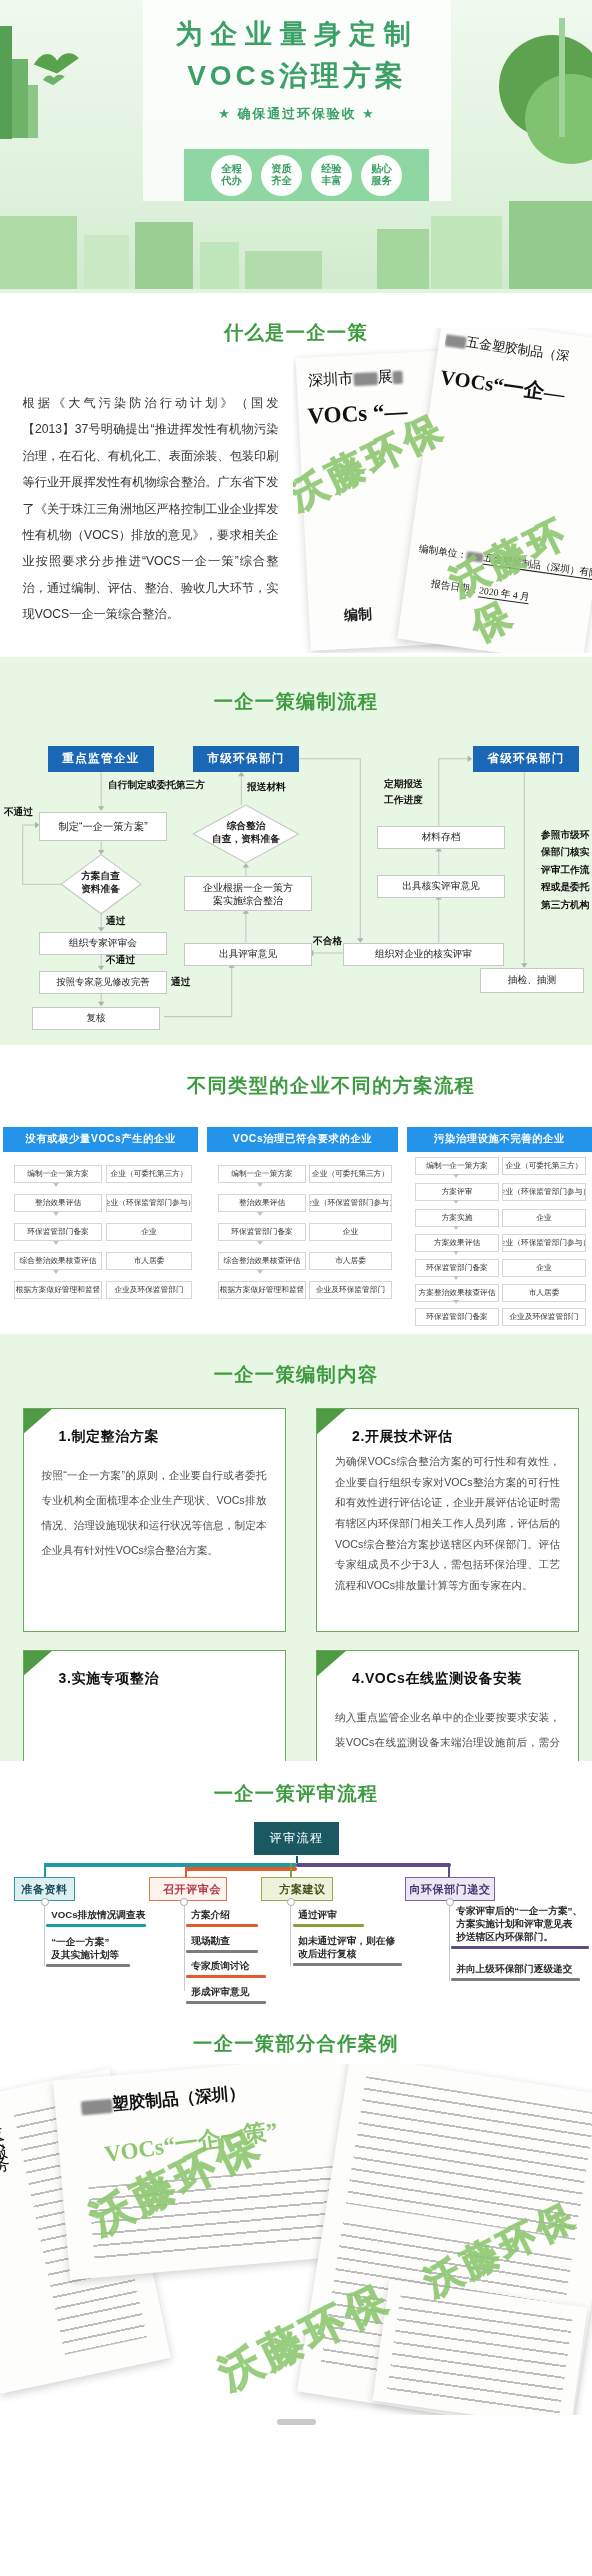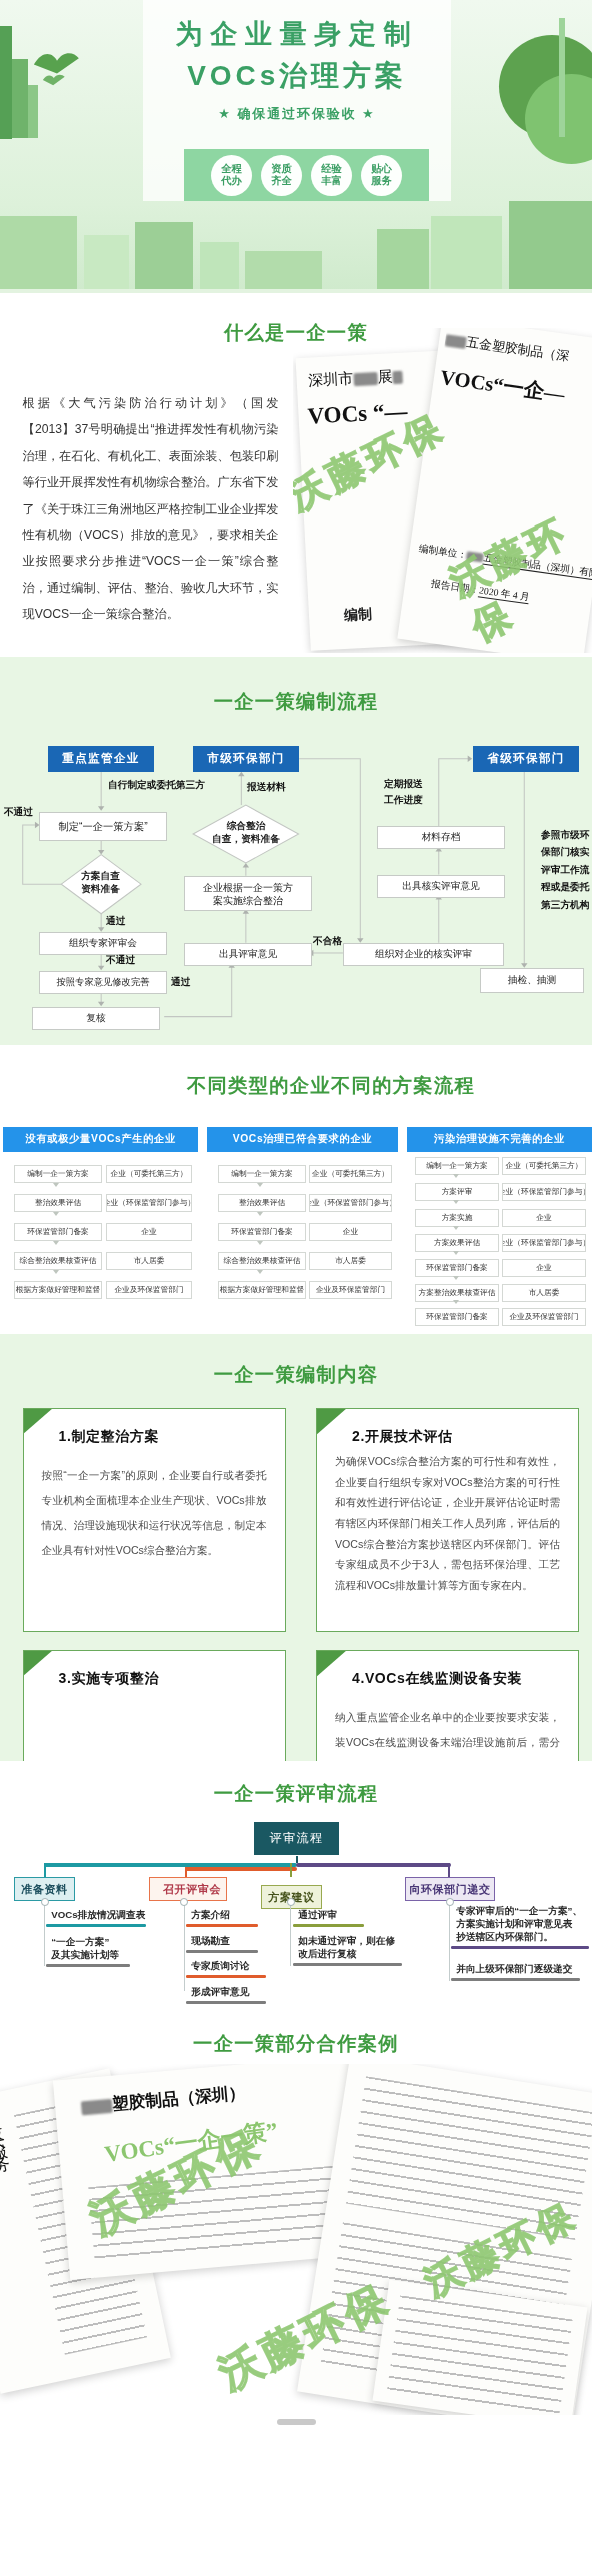--- a/index.html
+++ b/index.html
@@ -315,21 +315,21 @@
   <div class="mm-bar" style="left:44px;top:102px;width:253px;background:#1d9aa3;"></div>
   <div class="mm-bar" style="left:296px;top:102px;width:155px;background:#5d4a86;"></div>
   <div class="mm-bar" style="left:185px;top:106px;width:112px;background:#e05c2c;"></div>
   <div class="mm-v" style="left:44px;top:102px;height:14px;background:#1d9aa3;"></div>
   <div class="mm-v" style="left:185px;top:106px;height:9.7px;background:#e05c2c;"></div>
   <div class="mm-v" style="left:290px;top:102px;height:14px;background:#8a9e3c;"></div>
   <div class="mm-v" style="left:448px;top:102px;height:14px;background:#5d4a86;"></div>
 
   <div class="mm-box" style="left:14px;top:116px;width:59px;background:#ddeff1;border-color:#2b9aa4;color:#1d4f5e;">准备资料</div>
   <div class="mm-box" style="left:149px;top:116px;width:68px;background:#fdf4ee;border-color:#e8744a;color:#b03a4a;padding-left:8px;">召开评审会</div>
-  <div class="mm-box" style="left:261px;top:124px;width:59px;background:#eef2da;border-color:#98a94f;color:#44511a;">方案建议</div>
+  <div class="mm-box" style="left:261px;top:116px;width:59px;background:#eef2da;border-color:#98a94f;color:#44511a;padding-left:11px;">方案建议</div>
   <div class="mm-box" style="left:405px;top:116px;width:88px;background:#ece8f3;border-color:#7a63a8;color:#473575;">向环保部门递交</div>
 
   <div class="mm-c" style="left:41px;"></div>
   <div class="mm-c" style="left:180px;"></div>
   <div class="mm-c" style="left:287px;"></div>
   <div class="mm-c" style="left:446px;"></div>
 
   <div class="mm-guide" style="left:44px;top:143px;height:62px;"></div>
   <div class="mm-guide" style="left:184px;top:143px;height:87px;"></div>
   <div class="mm-guide" style="left:290px;top:143px;height:62px;"></div>

